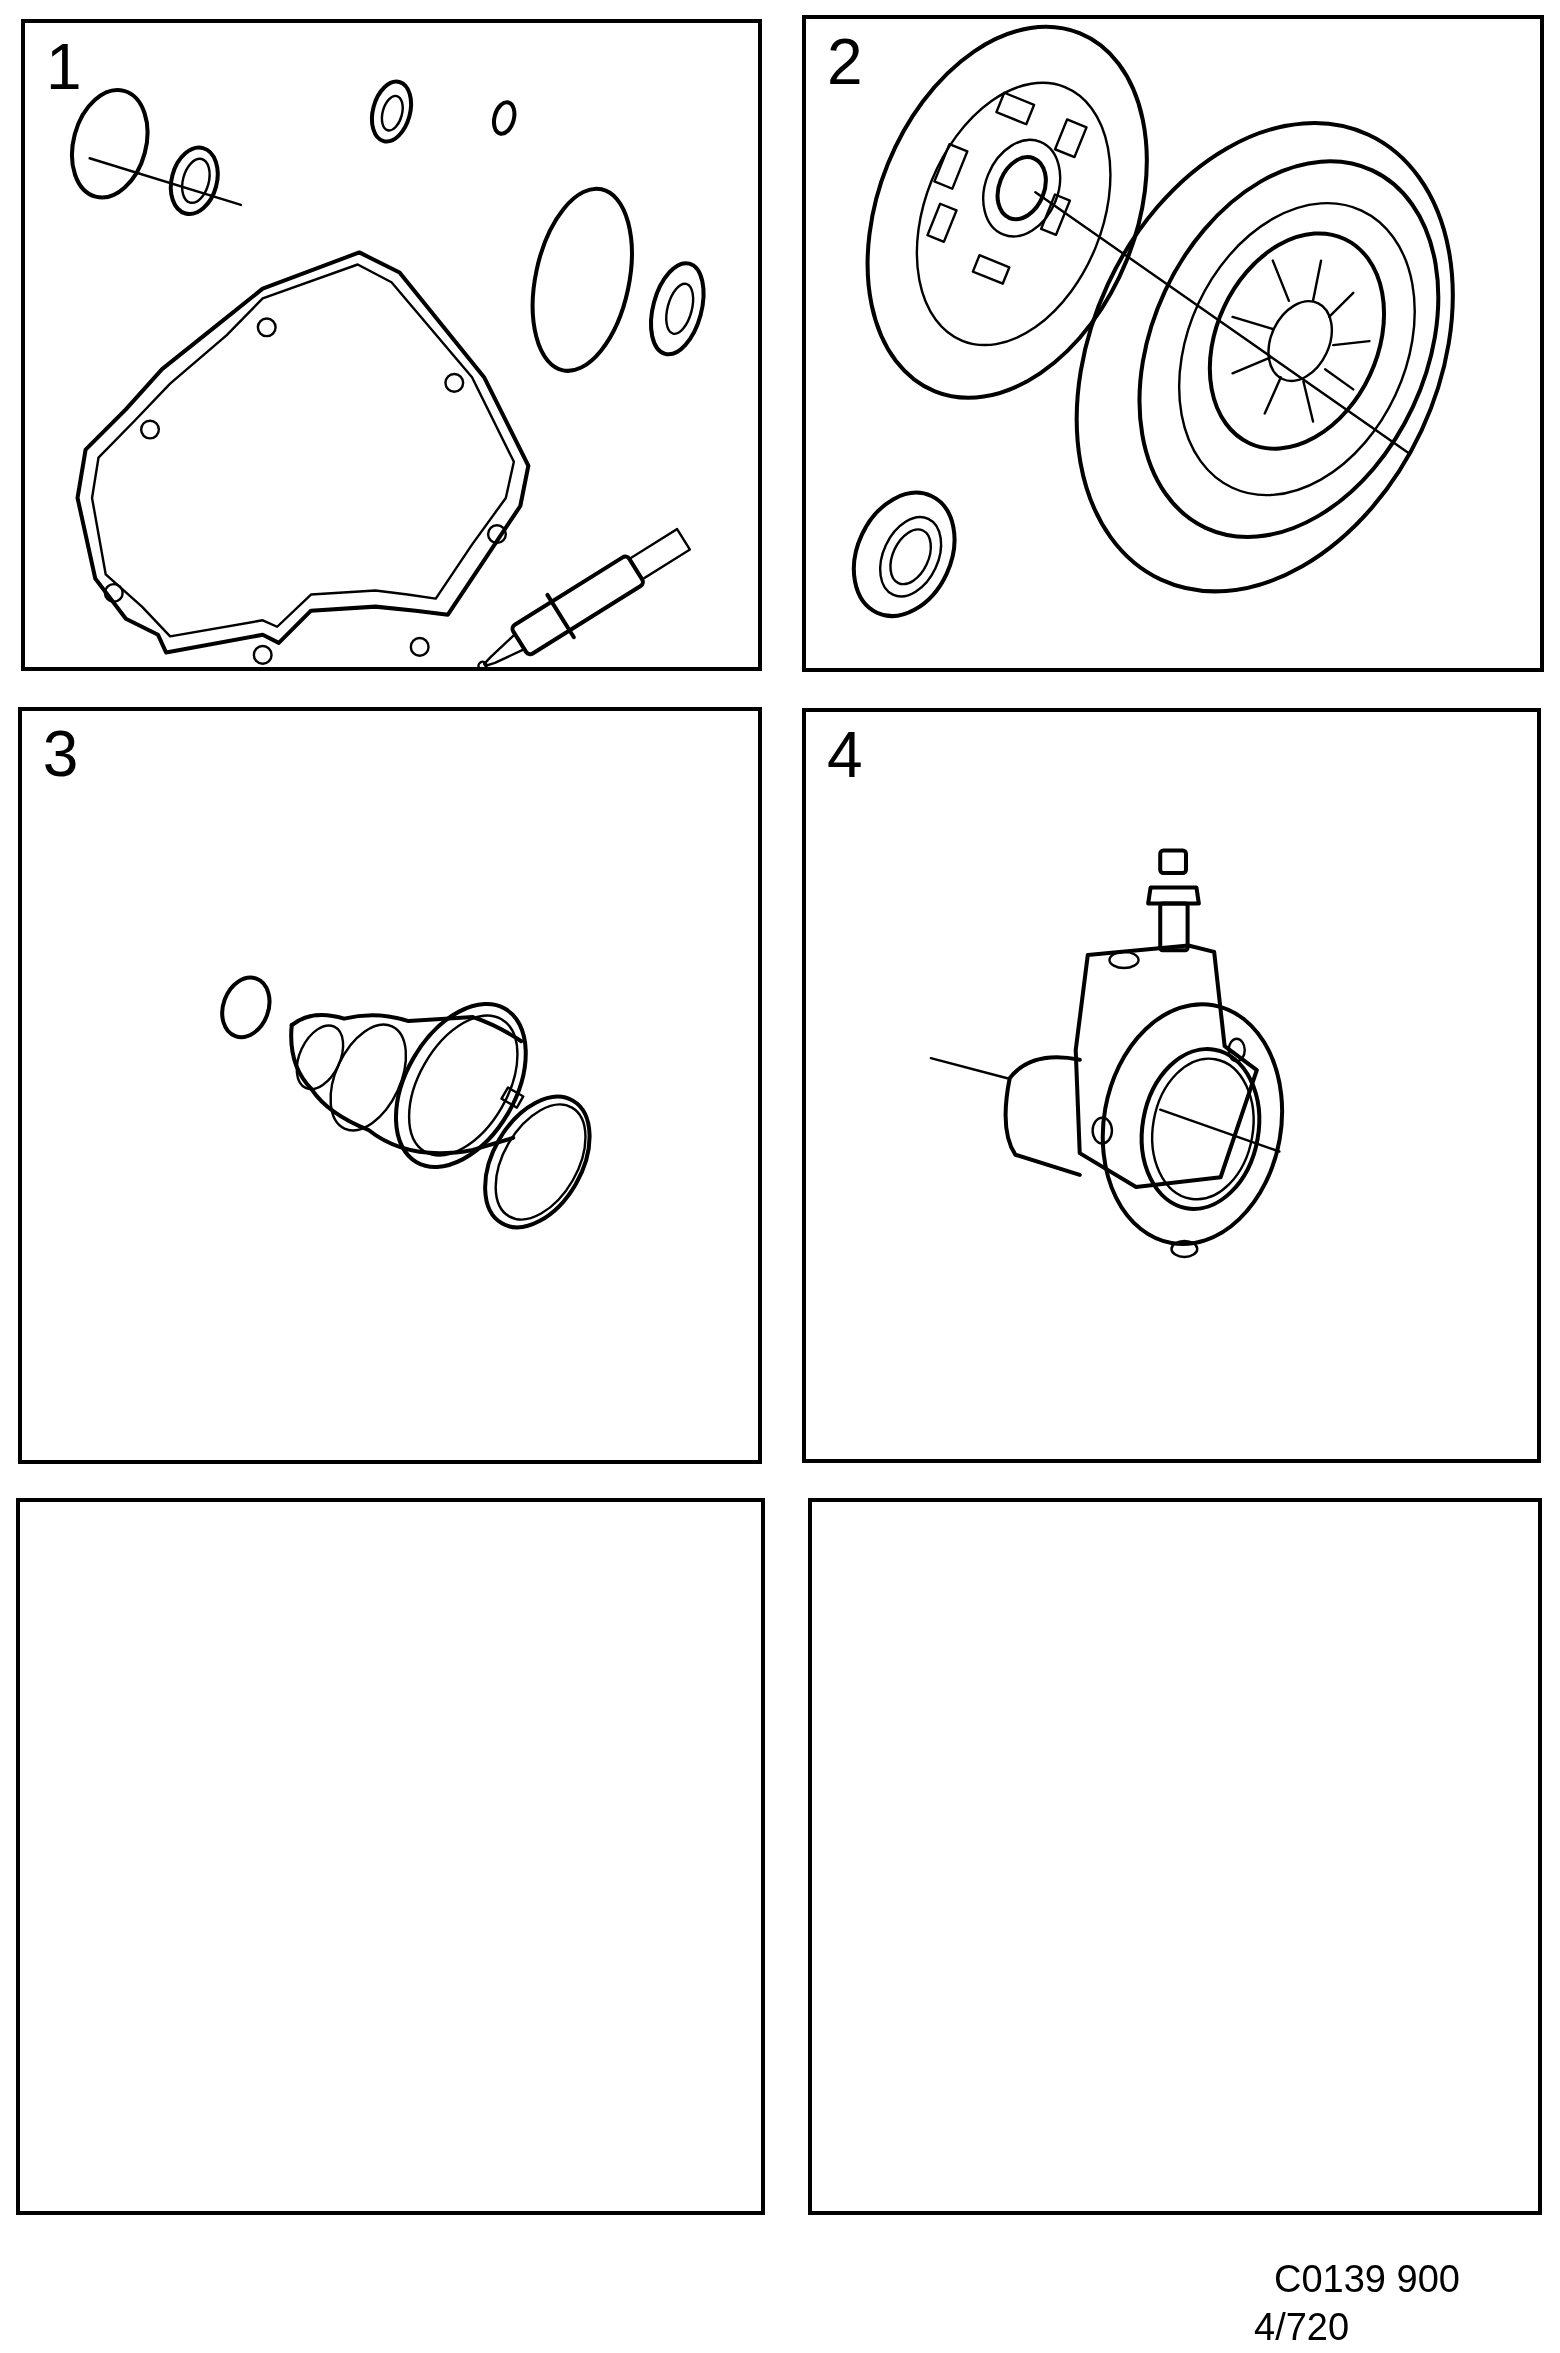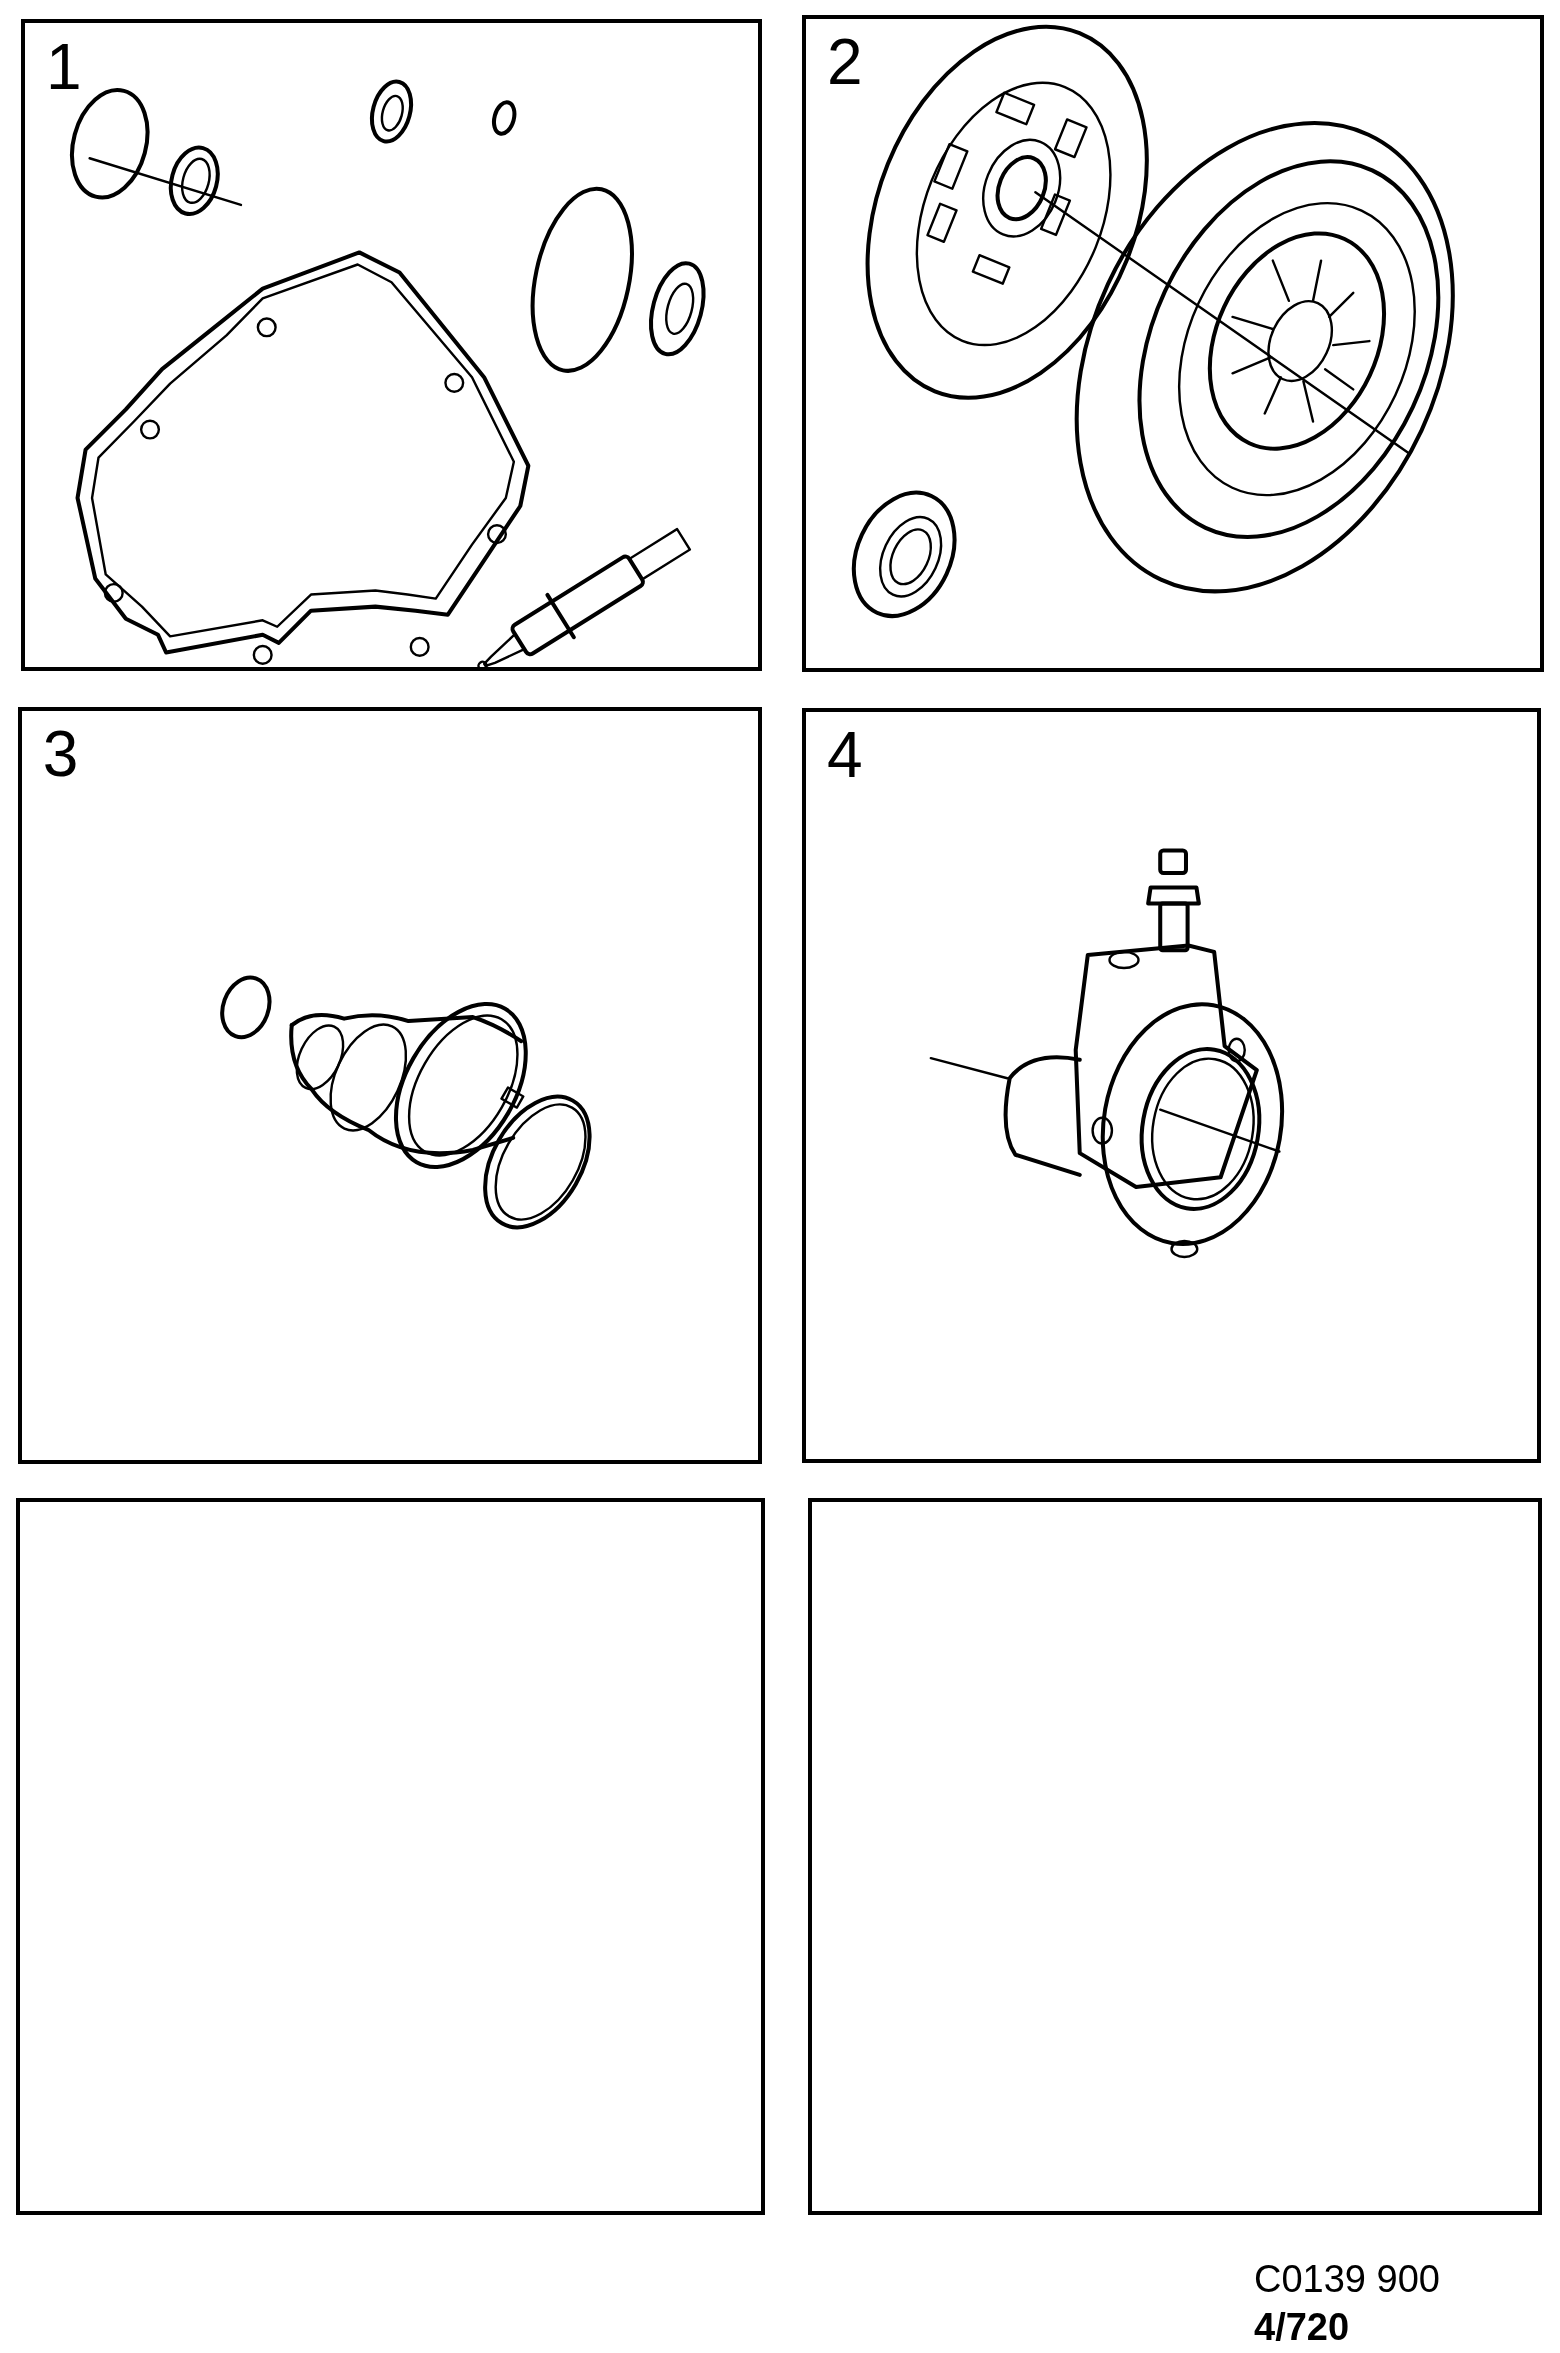--- a/index.html
+++ b/index.html
@@ -134,15 +134,15 @@
     <ellipse class="thin" cx="368" cy="520" rx="12" ry="16"></ellipse>
     <ellipse class="thin" cx="535" cy="420" rx="10" ry="14"></ellipse>
     <ellipse class="thin" cx="470" cy="667" rx="16" ry="10"></ellipse>
   </svg>
 </div>
 
 <div class="panel" style="left:16px; top:1498px; width:749px; height:717px;"></div>
 
 <div class="panel" style="left:808px; top:1498px; width:734px; height:717px;"></div>
 
-<div class="ref" style="top:2260px;">C0139 900</div>
-<div class="ref" style="top:2308px;font-weight:bold;">4/720</div>
+<div class="ref" style="top:2260px;margin-left:20px;">C0139 900</div>
+<div class="ref" style="top:2308px;">4/720</div>
 
 
 </body></html>

